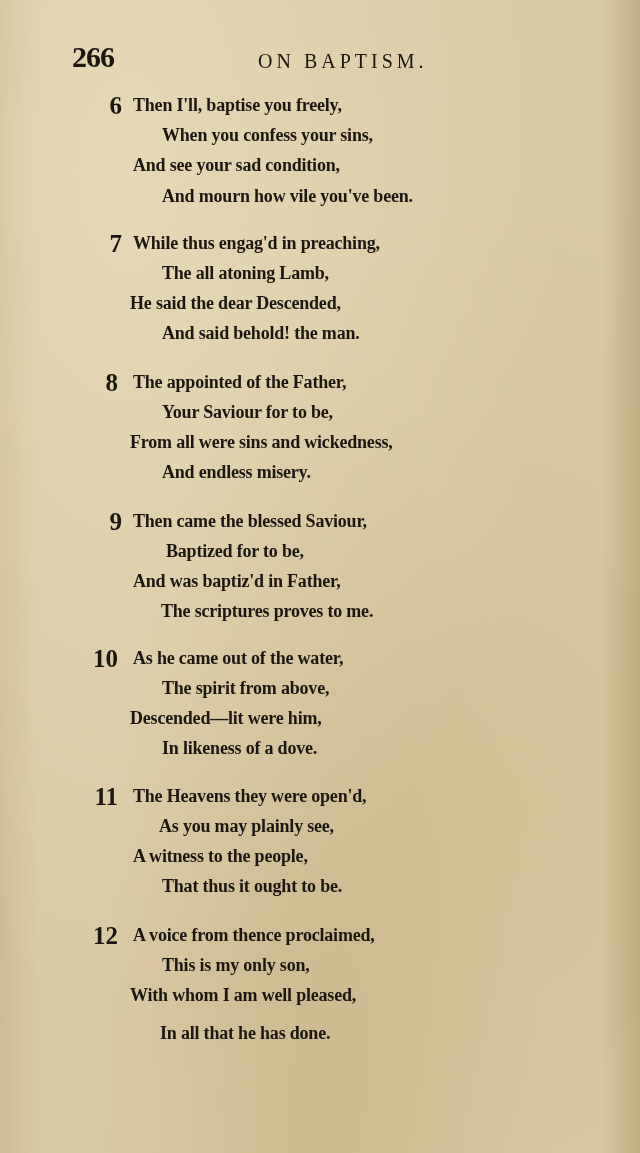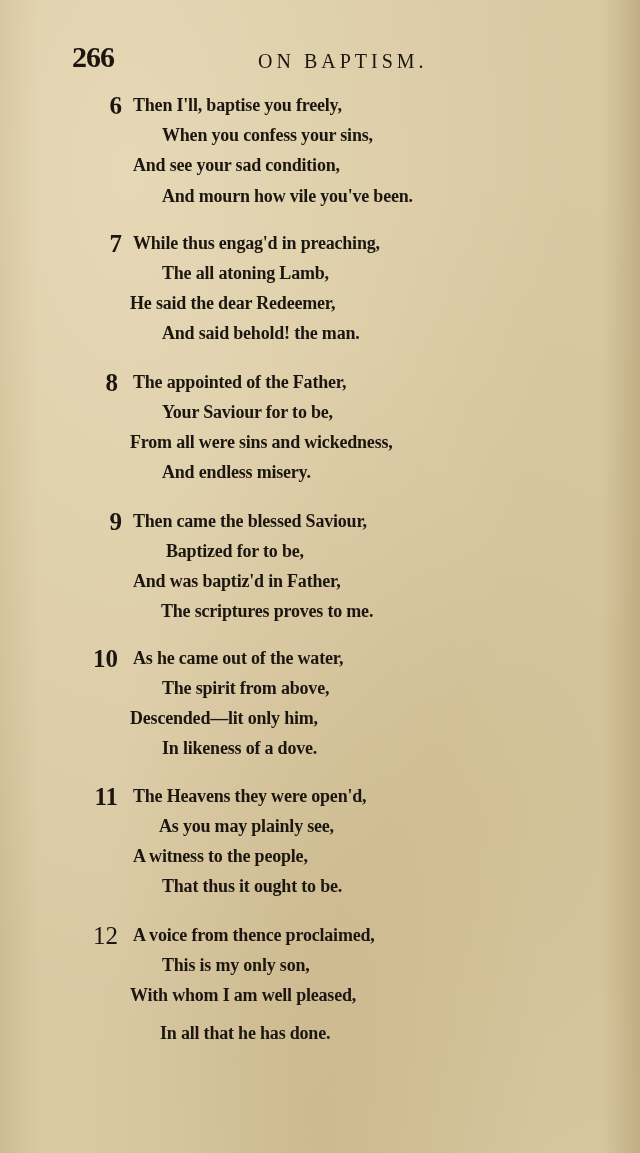--- a/index.html
+++ b/index.html
@@ -94,21 +94,21 @@
     <div class="line first" style="top:0px;">Then I'll, baptise you freely,</div>
     <div class="line even" style="top:30px;">When you confess your sins,</div>
     <div class="line odd" style="top:60px;">And see your sad condition,</div>
     <div class="line even" style="top:91px;">And mourn how vile you've been.</div>
   </div>
 
   <div class="stanza" style="top:228px;">
     <span class="stanza-number" style="left:82px;top:2px;">7</span>
     <div class="line first" style="top:0px;">While thus engag'd in preaching,</div>
     <div class="line even" style="top:30px;">The all atoning Lamb,</div>
-    <div class="line odd" style="top:60px;left:130px;">He said the dear Redeemer,</div>
+    <div class="line odd" style="top:60px;left:130px;">He said the dear Descended,</div>
     <div class="line even" style="top:90px;">And said behold! the man.</div>
   </div>
 
   <div class="stanza" style="top:367px;">
     <span class="stanza-number" style="left:78px;top:2px;">8</span>
     <div class="line first" style="top:0px;">The appointed of the Father,</div>
     <div class="line even" style="top:30px;">Your Saviour for to be,</div>
     <div class="line odd" style="top:60px;left:130px;">From all were sins and wickedness,</div>
     <div class="line even" style="top:90px;">And endless misery.</div>
   </div>
@@ -118,33 +118,33 @@
     <div class="line first" style="top:0px;">Then came the blessed Saviour,</div>
     <div class="line even" style="top:30px;left:166px;">Baptized for to be,</div>
     <div class="line odd" style="top:60px;">And was baptiz'd in Father,</div>
     <div class="line even" style="top:90px;left:161px;">The scriptures proves to me.</div>
   </div>
 
   <div class="stanza" style="top:643px;">
     <span class="stanza-number" style="left:78px;top:2px;">10</span>
     <div class="line first" style="top:0px;">As he came out of the water,</div>
     <div class="line even" style="top:30px;">The spirit from above,</div>
-    <div class="line odd" style="top:60px;left:130px;">Descended—lit only him,</div>
+    <div class="line odd" style="top:60px;left:130px;">Descended—lit were him,</div>
     <div class="line even" style="top:90px;">In likeness of a dove.</div>
   </div>
 
   <div class="stanza" style="top:781px;">
     <span class="stanza-number" style="left:78px;top:2px;">11</span>
     <div class="line first" style="top:0px;">The Heavens they were open'd,</div>
     <div class="line even" style="top:30px;left:159px;text-align:center;">As you may plainly see,</div>
     <div class="line odd" style="top:60px;">A witness to the people,</div>
     <div class="line even" style="top:90px;">That thus it ought to be.</div>
   </div>
 
   <div class="stanza" style="top:920px;">
-    <span class="stanza-number" style="left:78px;top:2px;font-weight:normal;text-align:right;">12</span>
+    <span class="stanza-number" style="left:78px;top:2px;font-weight:bold;text-align:right;">12</span>
     <div class="line first" style="top:0px;">A voice from thence proclaimed,</div>
     <div class="line even" style="top:30px;">This is my only son,</div>
     <div class="line odd" style="top:60px;left:130px;">With whom I am well pleased,</div>
     <div class="line even" style="top:90px;left:160px;margin-top:8px;">In all that he has done.</div>
   </div>
 
 </div>
 
 </body></html>

